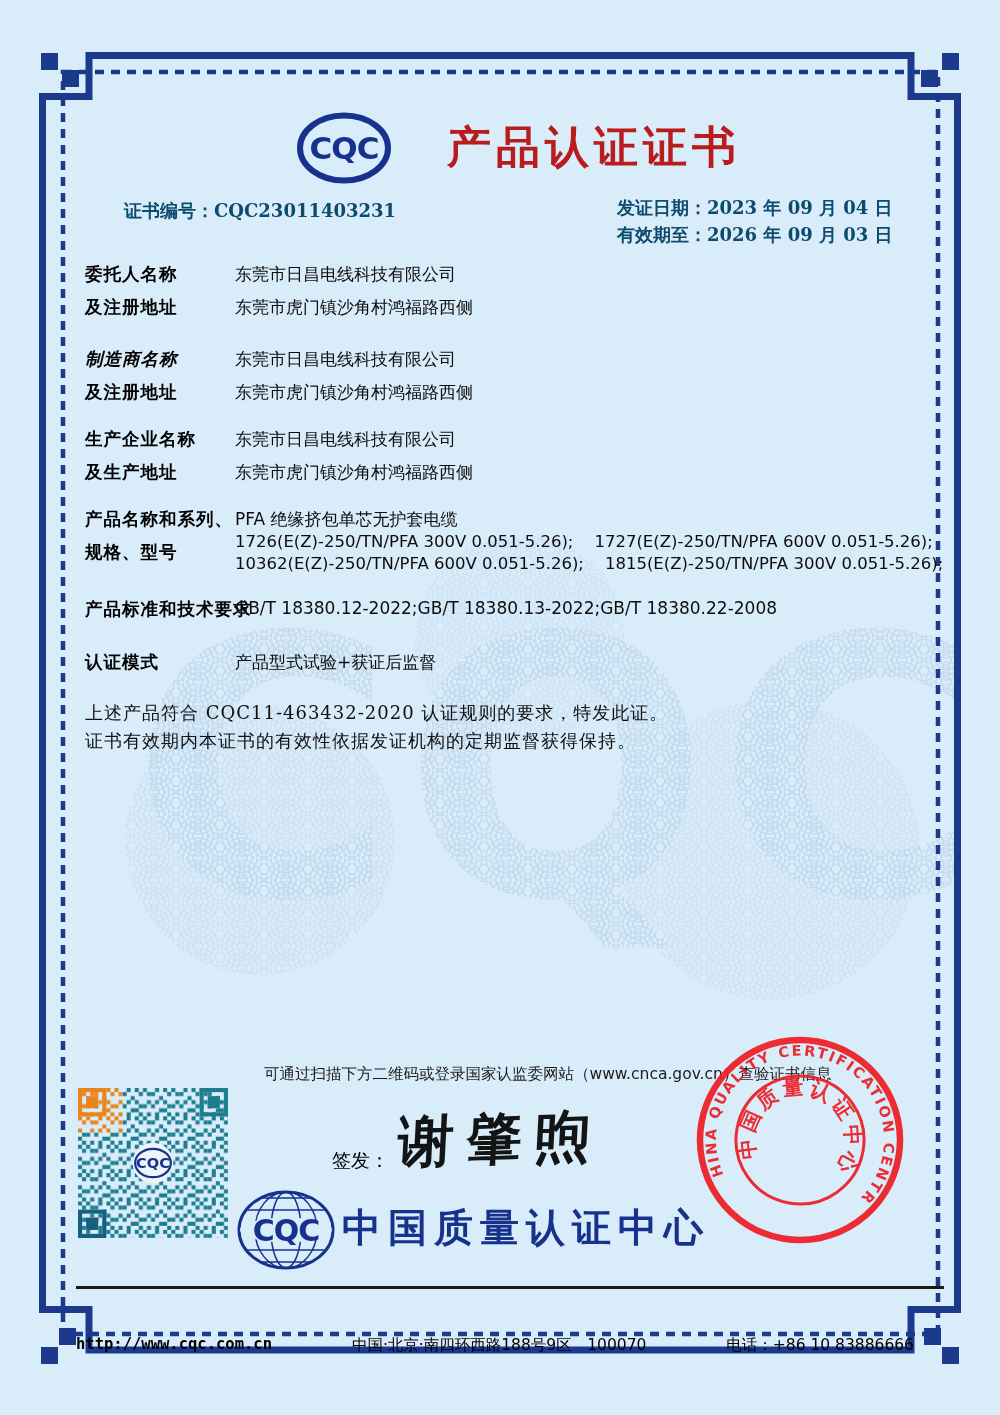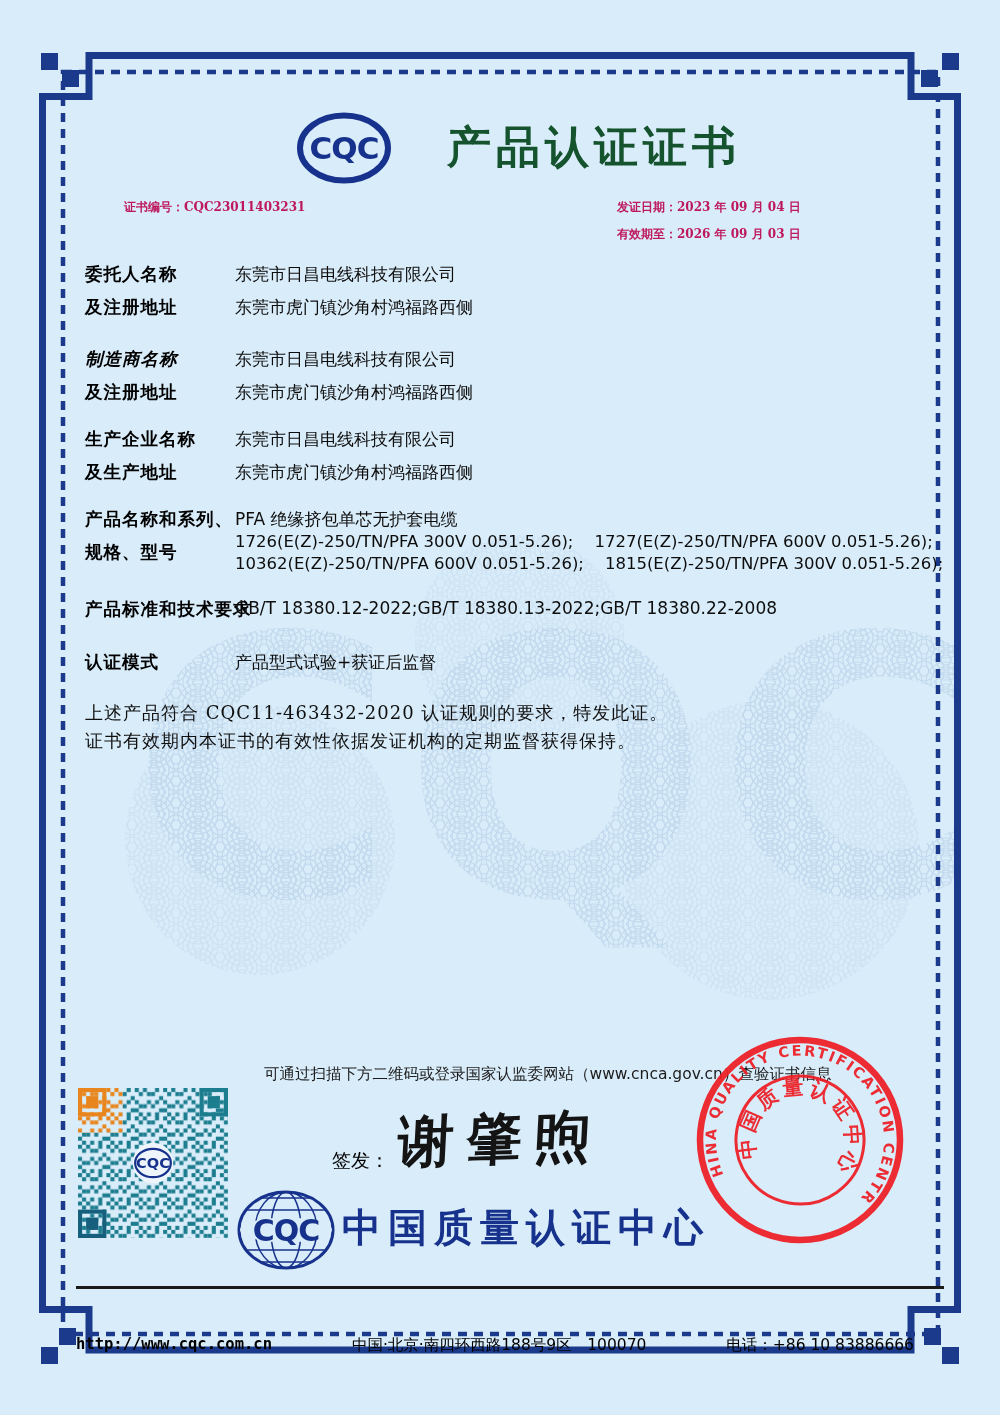--- a/index.html
+++ b/index.html
@@ -8,26 +8,26 @@
     background:#d9ecf9; overflow:hidden;
     font-family:"DejaVu Sans","Liberation Sans",sans-serif;
     color:#111;
   }
   .abs{position:absolute;}
   svg{display:block;}
   .layer{position:absolute;left:0;top:0;width:1000px;height:1415px;pointer-events:none;}
 
   
   .title{
-    left:447px; top:118px; font-size:44px; font-weight:700; color:#14532d;
+    left:447px; top:118px; font-size:44px; font-weight:700; color:#b91c1c;
     letter-spacing:5px;
   }
   .meta-line{
     font-family:"DejaVu Serif","Liberation Serif",serif;
-    font-weight:700; font-size:12px; color:#be185d;
+    font-weight:700; font-size:18px; color:#0c4a6e;
   }
   .cert-no{left:124px; top:199px;}
   .dates{left:617px; top:194px; line-height:27px;}
 
   
   .flabel{
     left:85px; font-size:17.5px; font-weight:700; color:#000; letter-spacing:1px;
   }
   .fvalue{
     left:235px; font-size:17px; color:#0d0d0d;

